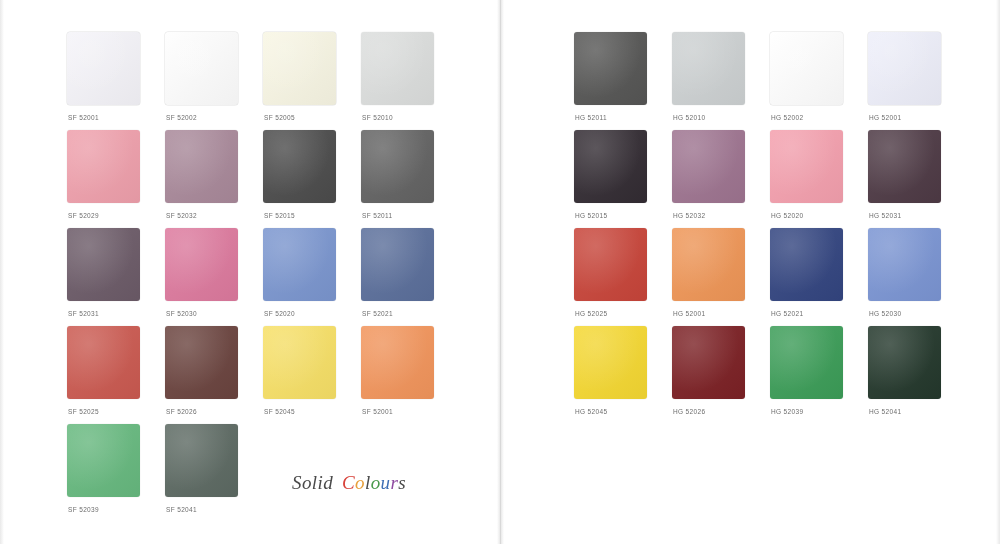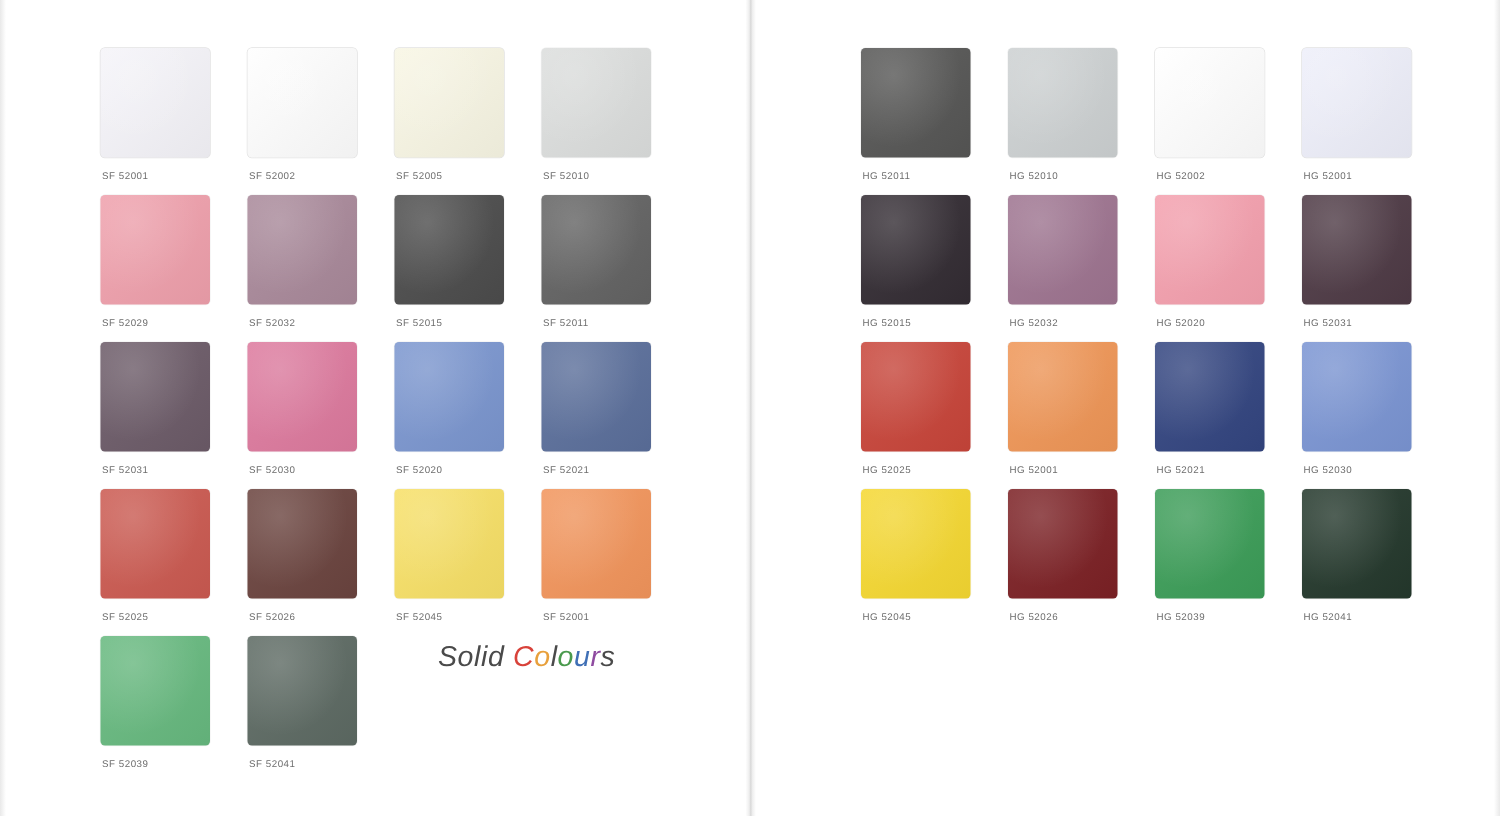--- a/index.html
+++ b/index.html
@@ -72,23 +72,23 @@
     top:82px;
     font-size:6.5px;
     letter-spacing:0.35px;
     color:#6d6d6d;
     white-space:nowrap;
   }
 
   
   .solid-logo{
     position:absolute;
-    left:292px;top:426px;
+    left:292px;top:470px;
     width:120px;height:34px;
-    font-family:Liberation Sans, sans-serif;
+    font-family:Liberation Serif, serif;
   }
   .solid-logo .solid{
     position:absolute;left:0;top:2px;
     font-style:italic;
     font-size:19px;
     color:#4a4a4a;
     letter-spacing:0.4px;
   }
   .solid-logo .colours{
     position:absolute;left:50px;top:2px;

